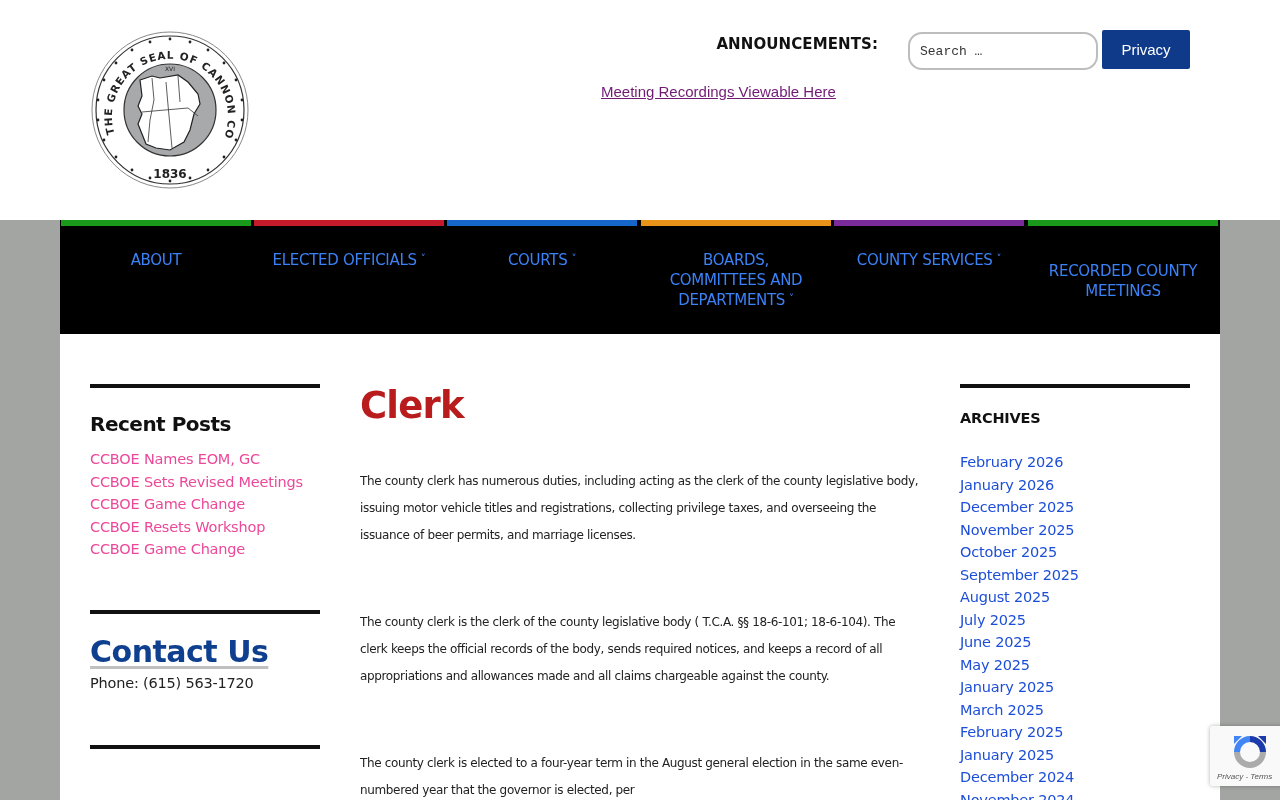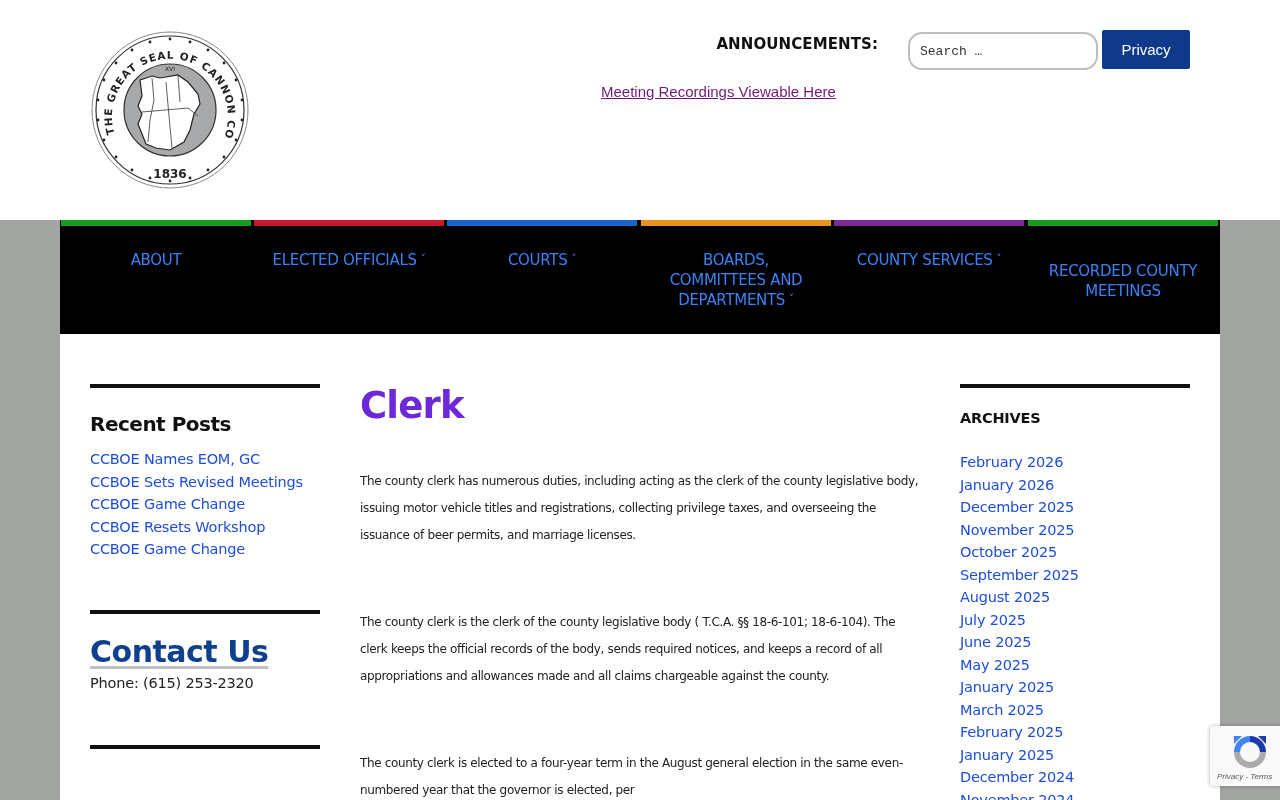--- a/index.html
+++ b/index.html
@@ -21,28 +21,28 @@
     .nav-item .label { position: absolute; left: 0; right: 0; top: 30px; font-family: "DejaVu Sans", sans-serif; font-size: 15px; line-height: 20px; color: #3b82f6; letter-spacing: -0.3px; padding: 0 6px; }
     .nav-item .chev { font-size: 10px; margin-left: 4px; position: relative; top: -3px; }
 
     .main { position: absolute; left: 60px; top: 334px; width: 1160px; height: 466px; background: #ffffff; }
 
     .left-col { position: absolute; left: 30px; top: 0; width: 230px; }
     .rule { height: 4px; background: #111; width: 230px; }
     .rp-rule { position: absolute; top: 50px; left: 0; }
     .rp-title { position: absolute; top: 78px; left: 0; font-family: "DejaVu Sans", sans-serif; font-size: 20px; font-weight: bold; color: #111; letter-spacing: -0.5px; white-space: nowrap; }
     .rp-list { position: absolute; top: 114px; left: 0; list-style: none; }
-    .rp-list li { font-family: "DejaVu Sans", sans-serif; font-size: 14.5px; line-height: 22.5px; color: #1d4ed8; white-space: nowrap; letter-spacing: -0.2px; cursor: pointer; }
+    .rp-list li { font-family: "DejaVu Sans", sans-serif; font-size: 14.5px; line-height: 22.5px; color: #ec4899; white-space: nowrap; letter-spacing: -0.2px; cursor: pointer; }
     .cu-rule { position: absolute; top: 276px; left: 0; }
     .cu-title { position: absolute; top: 300px; left: 0; font-family: "DejaVu Sans", sans-serif; font-size: 30px; font-weight: bold; color: #0f3f8f; text-decoration: underline; text-decoration-color: #c0c0c0; text-decoration-thickness: 3px; text-underline-offset: 4px; white-space: nowrap; letter-spacing: -0.5px; cursor: pointer; }
     .cu-phone { position: absolute; top: 341px; left: 0; font-family: "DejaVu Sans", sans-serif; font-size: 14.5px; color: #222; white-space: nowrap; letter-spacing: -0.2px; }
     .bottom-rule { position: absolute; top: 411px; left: 0; }
 
     .content { position: absolute; left: 300px; top: 0; width: 560px; }
-    .page-title { position: absolute; top: 50px; left: 0; font-family: "DejaVu Sans", sans-serif; font-size: 37px; font-weight: bold; color: #6d28d9; letter-spacing: -0.8px; }
+    .page-title { position: absolute; top: 50px; left: 0; font-family: "DejaVu Sans", sans-serif; font-size: 37px; font-weight: bold; color: #b91c1c; letter-spacing: -0.8px; }
     .para { position: absolute; left: 0; width: 565px; font-family: "DejaVu Sans", sans-serif; font-size: 12px; line-height: 27px; color: #222; letter-spacing: -0.35px; }
     .p1 { top: 134px; }
     .p2 { top: 275px; }
     .p3 { top: 416px; }
 
     .right-col { position: absolute; left: 900px; top: 0; width: 230px; }
     .ar-rule { position: absolute; top: 50px; left: 0; }
     .ar-title { position: absolute; top: 76px; left: 0; font-family: "DejaVu Sans", sans-serif; font-size: 14.5px; font-weight: bold; color: #111; letter-spacing: -0.2px; }
     .ar-list { position: absolute; top: 117px; left: 0; list-style: none; }
     .ar-list li { font-family: "DejaVu Sans", sans-serif; font-size: 14.5px; line-height: 22.5px; color: #1d4ed8; white-space: nowrap; letter-spacing: -0.2px; cursor: pointer; }
@@ -136,21 +136,21 @@
     <h2 class="rp-title">Recent Posts</h2>
     <ul class="rp-list">
       <li>CCBOE Names EOM, GC</li>
       <li>CCBOE Sets Revised Meetings</li>
       <li>CCBOE Game Change</li>
       <li>CCBOE Resets Workshop</li>
       <li>CCBOE Game Change</li>
     </ul>
     <div class="rule cu-rule"></div>
     <a class="cu-title">Contact Us</a>
-    <div class="cu-phone">Phone: (615) 253-2320</div>
+    <div class="cu-phone">Phone: (615) 563-1720</div>
     <div class="rule bottom-rule"></div>
   </aside>
 
   <article class="content">
     <h1 class="page-title">Clerk</h1>
     <p class="para p1">The county clerk has numerous duties, including acting as the clerk of the county legislative body, issuing motor vehicle titles and registrations, collecting privilege taxes, and overseeing the issuance of beer permits, and marriage licenses.</p>
     <p class="para p2">The county clerk is the clerk of the county legislative body ( T.C.A. §§ 18-6-101; 18-6-104). The clerk keeps the official records of the body, sends required notices, and keeps a record of all appropriations and allowances made and all claims chargeable against the county.</p>
     <p class="para p3">The county clerk is elected to a four-year term in the August general election in the same even-numbered year that the governor is elected, per</p>
   </article>
 

